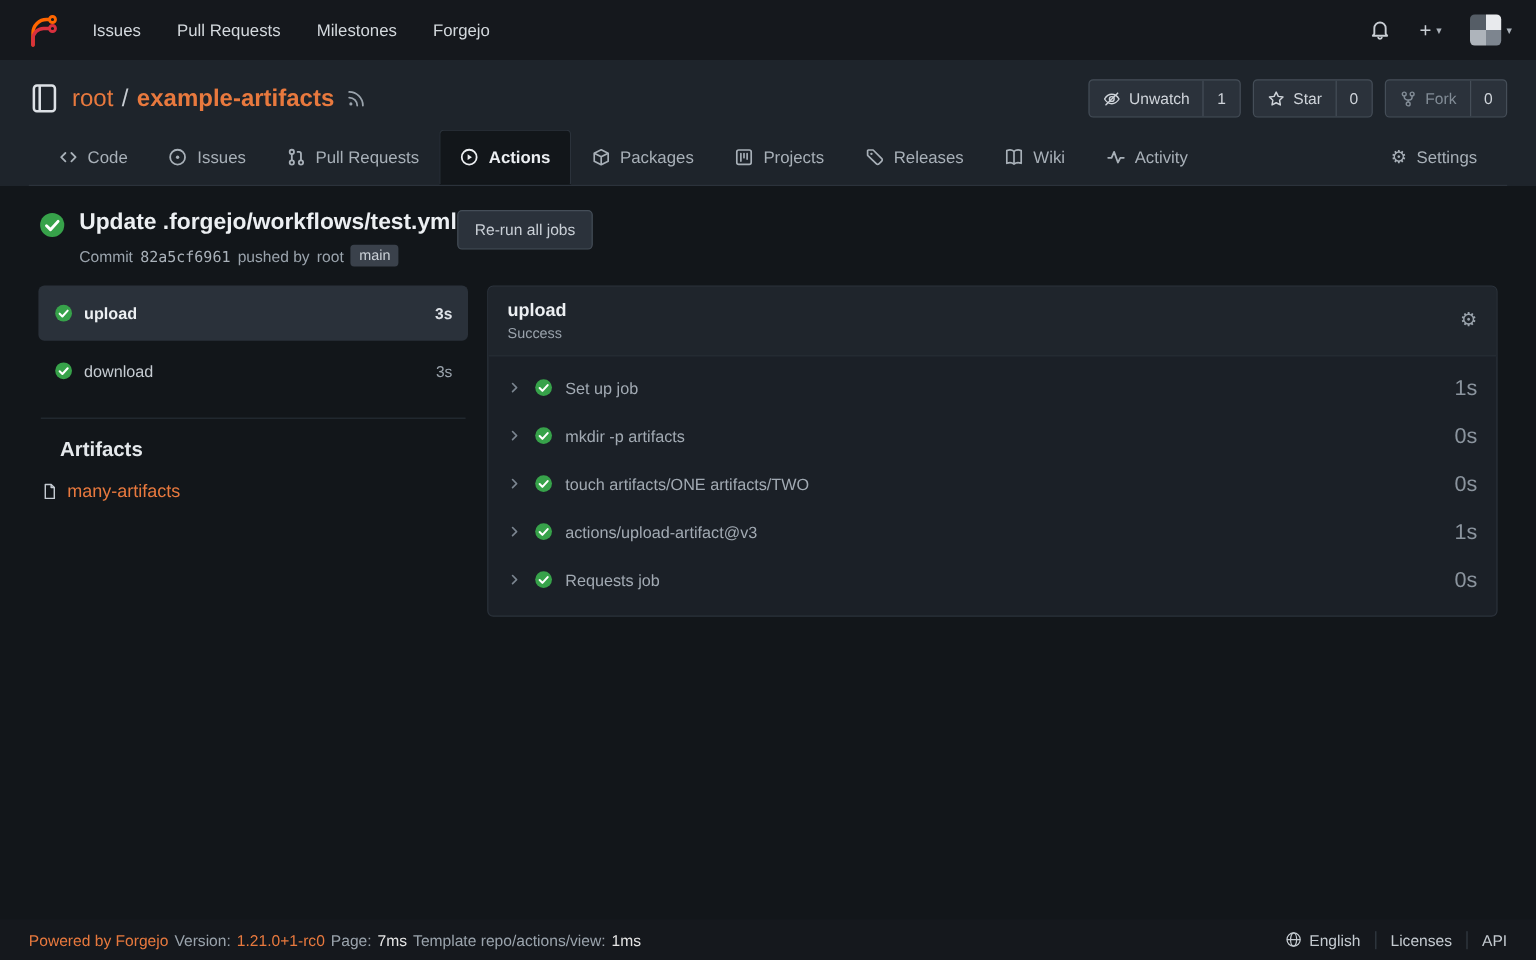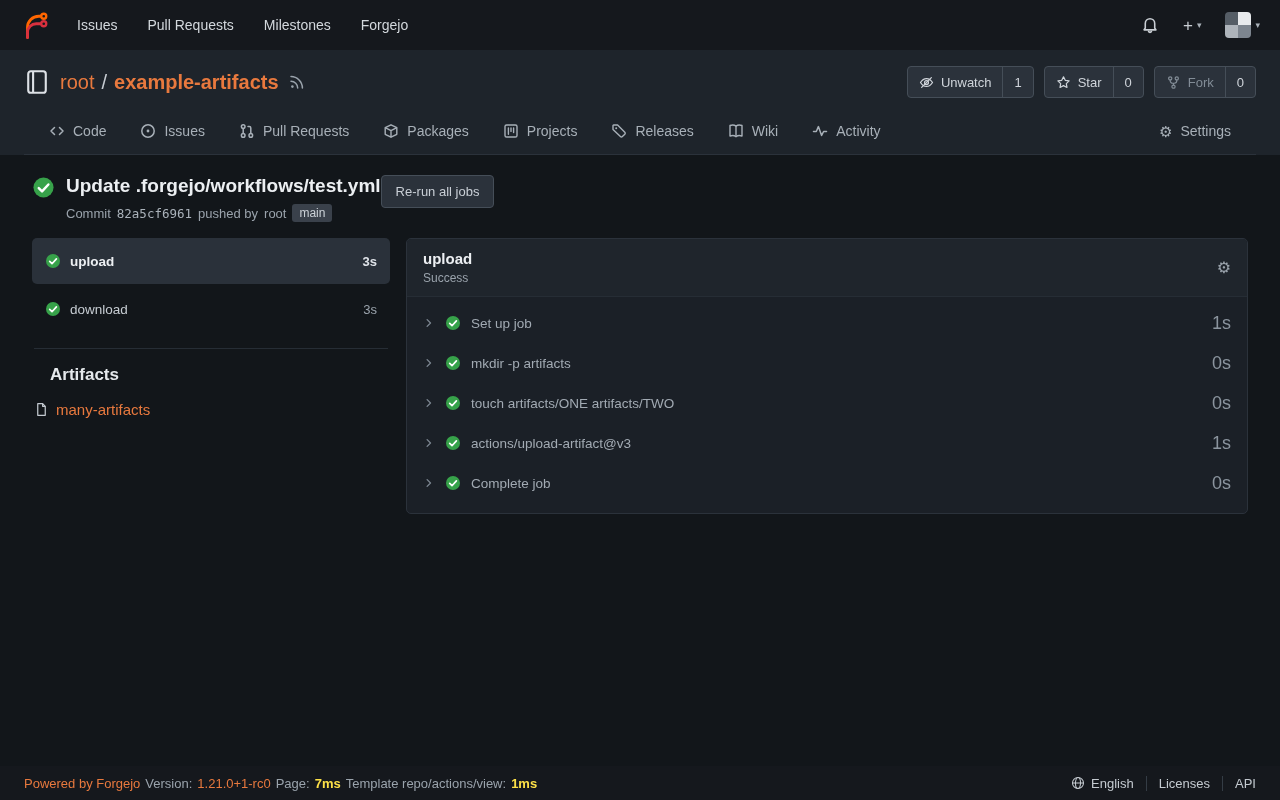--- a/index.html
+++ b/index.html
@@ -135,21 +135,21 @@
   .step .dur{margin-left:auto;font-size:18px;color:#8b949e}
 
   
   footer{
     height:34px;background:var(--nav-bg);flex:none;
     display:flex;align-items:center;justify-content:space-between;
     padding:0 24px;font-size:13px;color:var(--text-muted);
   }
   .foot-left{display:flex;align-items:center;gap:5px;white-space:nowrap}
   .foot-orange{color:var(--orange)}
-  .foot-bold{color:#fde047;font-weight:700}
+  .foot-bold{color:#e5e5e5;font-weight:400}
   .foot-right{display:flex;align-items:center;color:#c4cad0}
   .foot-item{display:flex;align-items:center;gap:6px;padding:0 12px;cursor:pointer}
   .foot-item + .foot-item{border-left:1px solid #343c45}
   .foot-right .foot-item:last-child{padding-right:0}
 </style>
 </head>
 <body>
 
 <nav class="topnav">
   <a class="logo">
@@ -253,20 +253,27 @@
     </a>
     <a class="tab">
       <svg class="ic" viewBox="0 0 16 16" fill="none" stroke="currentColor" stroke-width="1.5" stroke-linecap="round">
         <circle cx="4.2" cy="3.6" r="1.8"></circle>
           <circle cx="4.2" cy="12.4" r="1.8"></circle>
           <circle cx="11.8" cy="12.4" r="1.8"></circle>
         <path d="M4.2 5.4v5.2M9 3.6h1.3a1.5 1.5 0 0 1 1.5 1.5v5.5"></path>
       </svg>
       <span>Pull Requests</span>
     </a>
+    <a class="tab active">
+      <svg class="ic" viewBox="0 0 16 16" fill="none" stroke="currentColor" stroke-width="1.5">
+          <circle cx="8" cy="8" r="6.2"></circle>
+          <path d="M6.7 5.6 10.3 8 6.7 10.4Z" fill="currentColor" stroke="none"></path>
+        </svg>
+      <span>Actions</span>
+    </a>
     <a class="tab">
       <svg class="ic" viewBox="0 0 16 16" fill="none" stroke="currentColor" stroke-width="1.4" stroke-linejoin="round">
           <path d="M8 1.8l5.8 2.9v6.6L8 14.2l-5.8-2.9V4.7L8 1.8Z"></path>
           <path d="M2.2 4.7 8 7.6l5.8-2.9M8 7.6v6.6"></path>
         </svg>
       <span>Packages</span>
     </a>
     <a class="tab">
       <svg class="ic" viewBox="0 0 16 16" fill="none" stroke="currentColor" stroke-width="1.4" stroke-linecap="round">
           <rect x="2" y="2" width="12" height="12" rx="1.6"></rect>
@@ -407,21 +414,21 @@
           <span class="dur">1s</span>
         </div>
         <div class="step">
           <svg class="chev" viewBox="0 0 16 16" fill="none" stroke="currentColor" stroke-width="1.8" stroke-linecap="round" stroke-linejoin="round">
               <path d="M5.5 3.5 10 8l-4.5 4.5"></path>
             </svg>
           <svg class="ic" viewBox="0 0 16 16">
               <circle cx="8" cy="8" r="7" fill="#37a24a"></circle>
               <path d="M4.7 8.4l2.3 2.3 4.4-4.8" stroke="#fff" stroke-width="1.7" fill="none" stroke-linecap="round" stroke-linejoin="round"></path>
             </svg>
-          <span class="step-name">Complete job</span>
+          <span class="step-name">Requests job</span>
           <span class="dur">0s</span>
         </div>
       </div>
     </section>
   </div>
 </main>
 
 <footer>
   <div class="foot-left">
     <a class="foot-orange">Powered by Forgejo</a>

